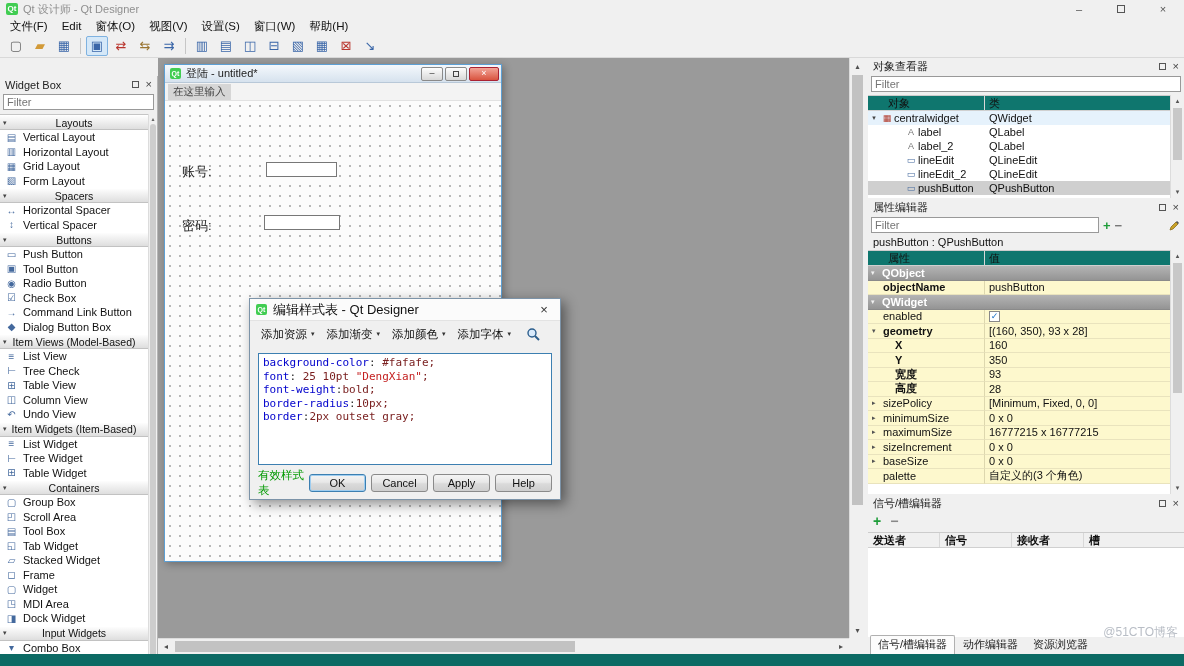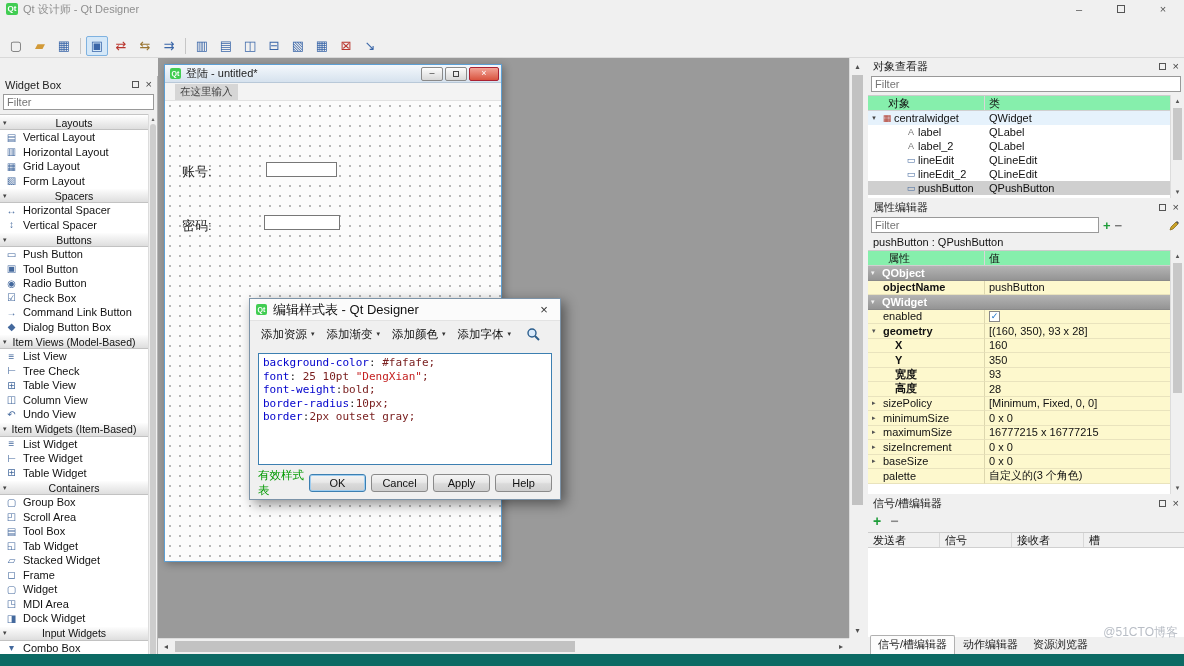--- a/index.html
+++ b/index.html
@@ -63,21 +63,21 @@
 
   
   .form-window{position:absolute;left:6px;top:6px;width:338px;height:498px;background:#fcfcfc;border:1px solid #5c9fd4;box-shadow:2px 2px 8px rgba(0,0,0,.3);}
   .fw-titlebar{height:18px;background:linear-gradient(#f4f8fc,#d6e2ee);display:flex;align-items:center;border-bottom:1px solid #b8c8d8;padding:0 2px 0 3px;}
   .qt-badge.small{width:11px;height:11px;font-size:7px;margin:0 2px;}
   .fw-title{flex:1;font-size:11px;color:#222;margin-left:3px;white-space:nowrap;overflow:hidden;}
   .fw-btn{width:22px;height:14px;margin-left:2px;border:1px solid #8a8a8a;background:linear-gradient(#fdfdfd,#d8d8d8);
           display:flex;align-items:center;justify-content:center;font-size:9px;color:#333;border-radius:2px;flex:none;line-height:1;}
   .fw-max-glyph{width:6px;height:6px;border:1px solid #444;}
   .fw-btn.close{width:30px;background:linear-gradient(#f2a396,#d9543f);border-color:#a23;color:#fff;}
-  .fw-menustrip{height:18px;background:#f3f3f3;border-bottom:1px solid #e2e2e2;display:flex;align-items:center;padding-left:10px;}
+  .fw-menustrip{height:18px;background:#f3f3f3;border-bottom:1px solid #e2e2e2;display:flex;align-items:center;padding-left:3px;}
   .fw-typehere{background:#d6d6d6;font-size:10.5px;color:#444;padding:1px 5px;}
   .fw-body{position:absolute;left:0;top:36px;right:0;bottom:0;background-color:#fcfcfc;
            background-image:radial-gradient(#b8b8b8 1px,transparent 1.2px);background-size:10px 10px;}
   .fw-label{position:absolute;font-size:13px;color:#222;}
   .fw-edit{position:absolute;background:#fff;border:1px solid #777;}
   .fl0{left:17px;top:62px;} .fe0{left:101px;top:61px;width:71px;height:15px;}
   .fl1{left:17px;top:116px;} .fe1{left:99px;top:114px;width:76px;height:15px;}
 
   
   .dialog{position:absolute;left:91px;top:240px;width:312px;height:202px;background:#f0f0f0;border:1px solid #7c93a8;box-shadow:4px 4px 12px rgba(0,0,0,.45);}
@@ -99,21 +99,21 @@
            background:linear-gradient(#f4f4f4,#e8e8e8 45%,#dadada 55%,#cfcfcf);border:1px solid #8a8a8a;border-radius:3px;}
   .dlg-btn.default{border-color:#3c7fb1;box-shadow:inset 0 0 0 1px #9ecdf0;}
 
   
   .rightpanels{position:absolute;left:868px;top:58px;width:316px;height:596px;background:#f0f0f0;}
   .panel{position:absolute;left:0;width:100%;}
   .oi{top:0;height:140px;} .pe{top:141px;height:295px;} .sse{top:437px;height:159px;}
   .oi-filter,.pe-row0{margin:1px 3px 2px 3px;}
   .tbl{position:absolute;left:0;right:14px;bottom:0;background:#fff;border-top:1px solid #ccc;overflow:hidden;}
   .oi .tbl{top:37px;} .pe .tbl{top:51px;}
-  .colhead{height:15px;display:flex;background:#86efac;border-bottom:1px solid #d0d0d0;font-size:11px;align-items:center;}
+  .colhead{height:15px;display:flex;background:#0f766e;border-bottom:1px solid #d0d0d0;font-size:11px;align-items:center;}
   .colhead .c1{width:117px;padding-left:20px;border-right:1px solid #d8d8d8;height:100%;display:flex;align-items:center;}
   .colhead .c2{flex:1;padding-left:4px;}
   .side-scroll{position:absolute;right:0;width:14px;bottom:0;background:#f0f0f0;border-left:1px solid #dcdcdc;}
   .oi .side-scroll{top:37px;} .pe .side-scroll{top:51px;}
   .ssb{position:absolute;left:0;right:0;height:12px;display:flex;align-items:center;justify-content:center;font-size:7px;color:#555;}
   .ssb.t{top:0;} .ssb.b{bottom:0;}
   .sthumb{position:absolute;left:2px;right:2px;top:13px;height:52px;background:#c8c8c8;}
   .pe .sthumb{height:130px;}
 
   .oi-row{height:14px;display:flex;align-items:center;font-size:11px;background:#fff;}
@@ -138,21 +138,21 @@
   .pe-row .name.b,.pe-row .val.bv{font-weight:bold;}
   .pr-arrow{margin-left:-11px;width:11px;font-size:7px;color:#555;flex:none;}
   .pe-row .val{flex:1;display:flex;align-items:center;background:#fdf8cd;border-bottom:1px solid #e9e3bd;padding-left:4px;white-space:nowrap;overflow:hidden;}
   .pe-check{width:11px;height:11px;border:1px solid #888;background:#fff;display:flex;align-items:center;justify-content:center;font-size:9px;color:#1a6fc4;font-weight:bold;line-height:1;}
 
   .sse-toolbar{height:18px;display:flex;align-items:center;padding-left:5px;gap:9px;}
   .sse-plus{color:#1f9d3a;font-weight:bold;font-size:14px;line-height:1;}
   .sse-minus{color:#888;font-weight:bold;font-size:14px;line-height:1;}
   .sse-tbl{position:absolute;left:0;right:0;top:37px;bottom:17px;background:#fff;border-top:1px solid #ccc;}
   .sse-colhead{height:15px;display:flex;background:#f0f0f0;border-bottom:1px solid #d0d0d0;font-size:11px;align-items:center;}
-  .sse-colhead .col{width:72px;padding-left:5px;border-right:1px solid #d8d8d8;height:100%;display:flex;align-items:center;}
+  .sse-colhead .col{width:72px;padding-left:5px;border-right:1px solid #d8d8d8;height:100%;display:flex;align-items:center;font-weight:bold;}
   .sse-colhead .col.last{flex:1;border-right:none;}
   .sse-tabs{position:absolute;left:0;right:0;bottom:0;height:17px;display:flex;align-items:flex-end;padding-left:2px;background:#f0f0f0;}
   .sse-tab{font-size:11px;padding:1px 7px 2px;margin-right:1px;color:#222;}
   .sse-tab.active{background:#fcfcfc;border:1px solid #b0b0b0;border-bottom:none;border-radius:2px 2px 0 0;}
 
   .watermark{position:absolute;right:6px;bottom:13px;font-size:12px;color:#b9bec6;margin-top:10px;}
   .teal{position:absolute;left:0;bottom:0;width:100%;height:12px;background:#0c6a64;}
 </style>
 </head>
 <body>
@@ -164,20 +164,29 @@
     <span class="win-title">Qt 设计师 - Qt Designer</span>
     <div class="win-controls">
       <span class="win-btn">–</span>
       <span class="win-btn">
           <span class="win-max-glyph"></span>
         </span>
       <span class="win-btn">×</span>
     </div>
   </div>
 
+  <div class="menubar">
+      <span class="menu-item">文件(F)</span>
+      <span class="menu-item">Edit</span>
+      <span class="menu-item">窗体(O)</span>
+      <span class="menu-item">视图(V)</span>
+      <span class="menu-item">设置(S)</span>
+      <span class="menu-item">窗口(W)</span>
+      <span class="menu-item">帮助(H)</span>
+    </div>
   <div class="toolbar">
       <span class="tool">
         <span class="tglyph" style="color: rgb(102, 102, 102);">▢</span>
       </span>
       <span class="tool">
         <span class="tglyph" style="color: rgb(210, 154, 56);">▰</span>
       </span>
       <span class="tool">
         <span class="tglyph" style="color: rgb(58, 102, 168);">▦</span>
       </span>

